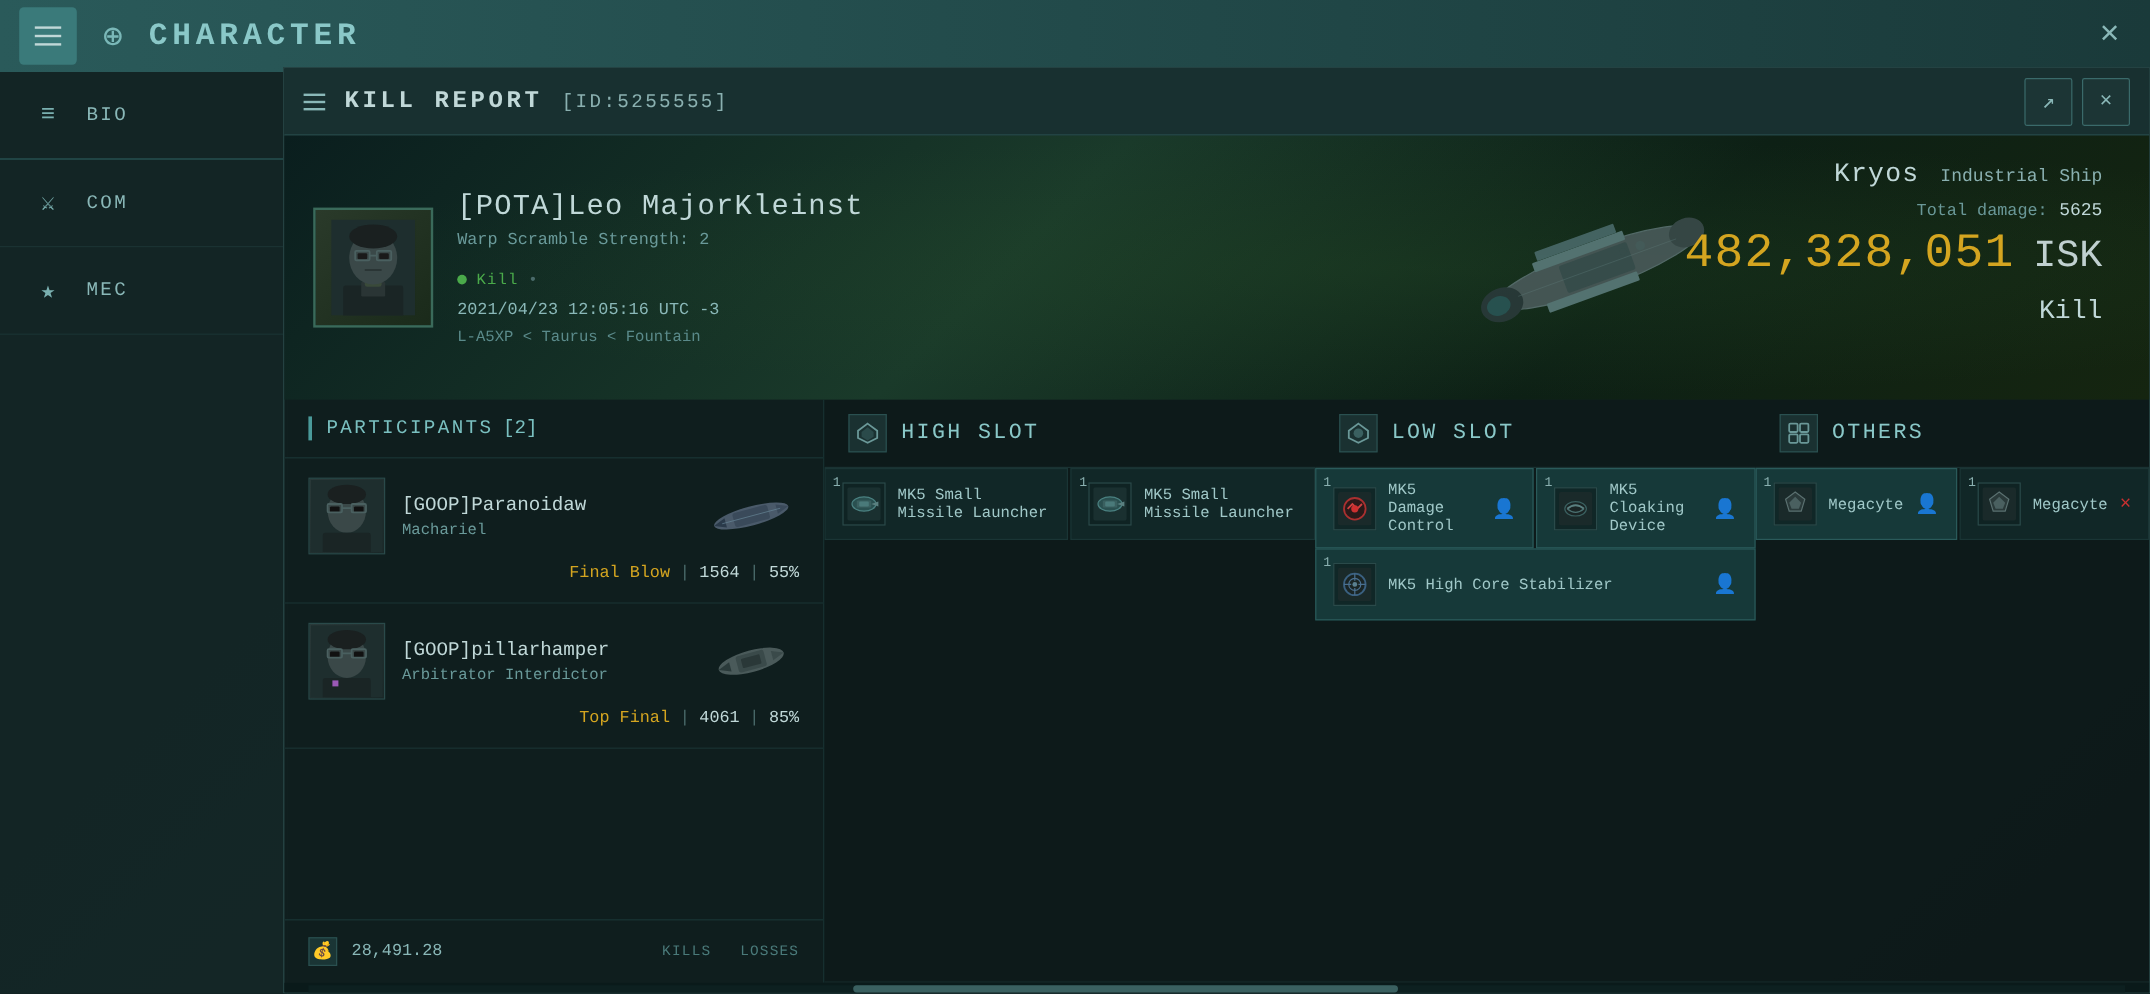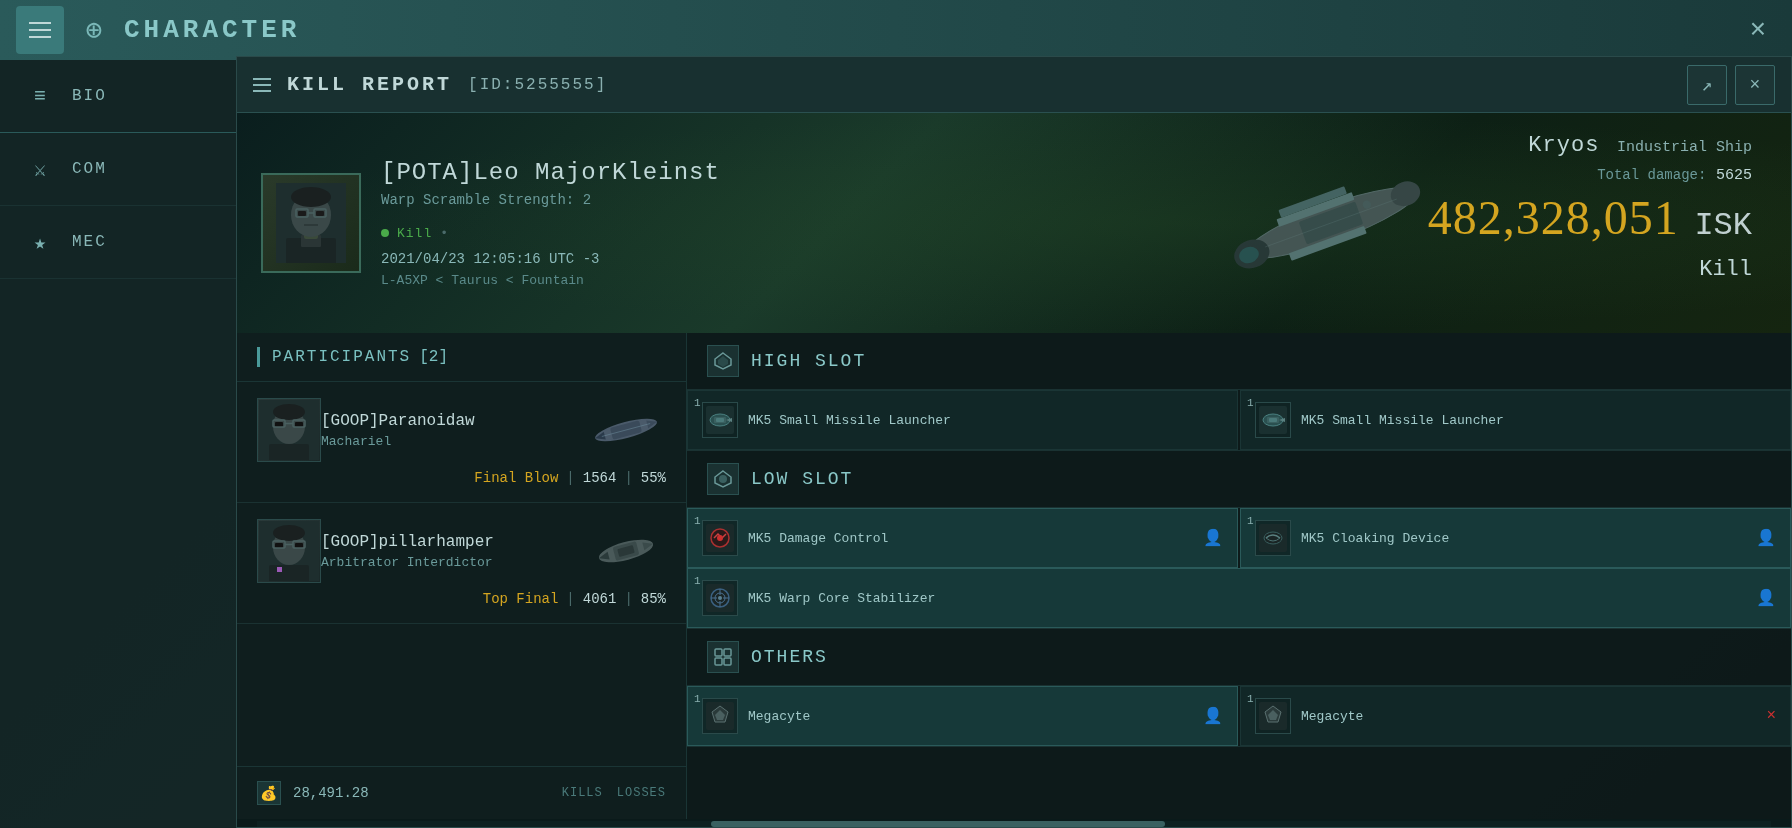--- a/index.html
+++ b/index.html
@@ -324,25 +324,24 @@
       color: #6a9898;
       margin-top: 10px;
     }
 
     .kr-damage-value {
       font-size: 14px;
       color: #c0d8d8;
     }
 
     .kr-isk-value {
-      font-size: 48px;
+      font-size: 40px;
       color: #d4a520;
       letter-spacing: 1px;
       margin-top: 8px;
-      font-family: Liberation Serif, serif;
     }
 
     .kr-isk-unit {
       font-size: 32px;
       color: #c0d0d0;
     }
 
     .kr-kill-label {
       font-size: 22px;
       color: #c0d8d8;
@@ -398,20 +397,21 @@
       border-bottom: 1px solid #1a3232;
       padding: 16px 20px;
       display: flex;
       flex-direction: column;
       gap: 8px;
     }
 
     .participant-main {
       display: flex;
       align-items: center;
+      gap: 14px;
     }
 
     .participant-avatar {
       width: 64px;
       height: 64px;
       background: linear-gradient(135deg, #2a3a3a, #1a2828);
       border: 1px solid #2a4a4a;
       flex-shrink: 0;
       display: flex;
       align-items: center;
@@ -467,21 +467,21 @@
     }
 
     .stat-top-damage {
       color: #d4a520;
     }
 
     
     .modules-panel {
       flex: 1;
       display: flex;
-      flex-direction: column;
+      flex-direction: row;
       overflow-y: auto;
       background: rgba(12, 25, 25, 0.8);
     }
 
     .slot-section {
       border-bottom: 1px solid #1a3232;
     }
 
     .slot-header {
       display: flex;
@@ -820,21 +820,21 @@
           <span class="stat-separator">|</span>
           <span class="stat-damage">4061</span>
           <span class="stat-separator">|</span>
           <span class="stat-percent">85%</span>
         </div>
       </div>
 
       <div style="margin-top: auto; padding: 14px 20px; border-top: 1px solid #1a3535; display: flex; align-items: center; gap: 12px;">
         <div style="width:24px; height:24px; background:#1a3535; border:1px solid #2a5050; display:flex; align-items:center; justify-content:center; color:#6a9898; font-size:14px;">💰</div>
         <span style="font-size:14px; color:#8ab8b8;">28,491.28</span>
-        <div style="margin-left: auto; display: flex; gap: 14px;">
+        <div style="margin-left: auto; display: flex; gap: 24px;">
           <span style="font-size:12px; color:#4a7a7a; letter-spacing:1px; cursor:pointer;">KILLS</span>
           <span style="font-size:12px; color:#4a7a7a; letter-spacing:1px; cursor:pointer;">LOSSES</span>
         </div>
       </div>
     </div>
 
     <div class="modules-panel">
 
       <div class="slot-section">
         <div class="slot-header">
@@ -922,21 +922,21 @@
                 <rect width="28" height="28" fill="#1a2a2a" rx="2"></rect>
                 <circle cx="14" cy="14" r="9" fill="#1a2525" stroke="#3a6080" stroke-width="1.5"></circle>
                 <circle cx="14" cy="14" r="5" fill="none" stroke="#4a7090" stroke-width="1"></circle>
                 <circle cx="14" cy="14" r="2" fill="#5a8090"></circle>
                 <line x1="14" y1="5" x2="14" y2="11" stroke="#4a7090" stroke-width="1"></line>
                 <line x1="14" y1="17" x2="14" y2="23" stroke="#4a7090" stroke-width="1"></line>
                 <line x1="5" y1="14" x2="11" y2="14" stroke="#4a7090" stroke-width="1"></line>
                 <line x1="17" y1="14" x2="23" y2="14" stroke="#4a7090" stroke-width="1"></line>
               </svg>
             </div>
-            <span class="module-name">MK5 Warp Core Stabilizer</span>
+            <span class="module-name">MK5 High Core Stabilizer</span>
             <span class="module-person-icon">👤</span>
           </div>
         </div>
       </div>
 
       <div class="slot-section">
         <div class="slot-header">
           <div class="slot-icon">
             <svg width="20" height="20" viewBox="0 0 20 20" xmlns="http://www.w3.org/2000/svg">
               <rect x="2" y="2" width="7" height="7" fill="none" stroke="#6a9898" stroke-width="1.5" rx="1"></rect>

